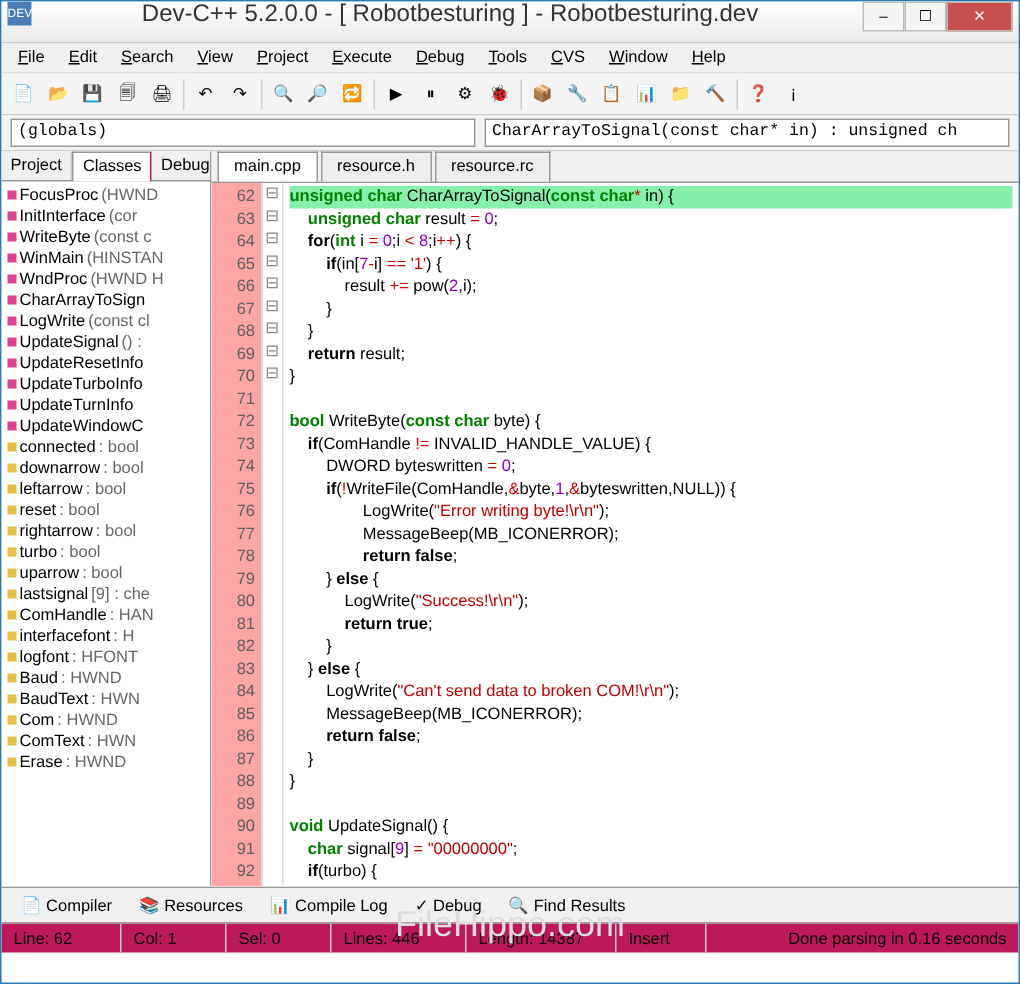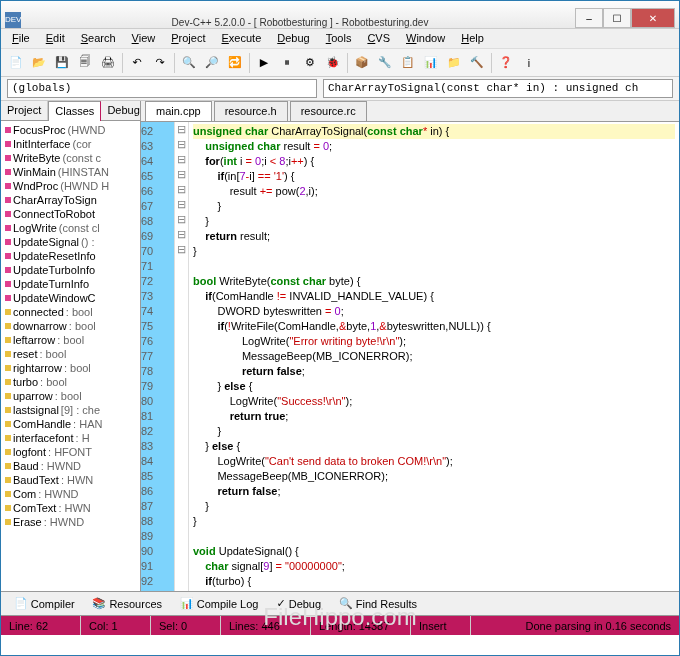--- a/index.html
+++ b/index.html
@@ -1,19 +1,19 @@
 <!DOCTYPE html>
 <html><head>
 <meta charset="utf-8">
 <style>
 *{box-sizing:border-box;margin:0;padding:0;font-family:Tahoma,Arial,sans-serif;font-size:11px}
 body{background:#fff;width:680px;height:656px;overflow:hidden;border:1px solid #2a7ab0}
-.titlebar{height:28px;background:linear-gradient(#fdfdfd,#eaeaea);display:flex;align-items:flex-end;padding:0 4px;border-bottom:1px solid #ccc}
+.titlebar{height:28px;background:linear-gradient(#fdfdfd,#eaeaea);display:flex;align-items:flex-start;padding:0 4px;border-bottom:1px solid #ccc}
 .titlebar .icon{width:16px;height:16px;background:#4a7db5;display:inline-block;margin-right:4px;color:#fff;font-size:8px;text-align:center;line-height:16px}
-.titlebar .title{flex:1;text-align:center;color:#333;font-size:10px}
+.titlebar .title{flex:1;text-align:center;color:#333;font-size:16px}
 .winbtns{display:flex;gap:0}
 .winbtn{width:28px;height:20px;border:1px solid #bbb;background:#f5f5f5;display:flex;align-items:center;justify-content:center;font-size:10px}
 .winbtn.close{background:#c75050;color:#fff;width:44px}
 .menubar{height:20px;background:#f0f0f0;display:flex;padding:0 4px;gap:2px;border-bottom:1px solid #ddd}
 .menuitem{padding:3px 7px;cursor:pointer}
 .toolbar{height:28px;background:#f4f4f4;border-bottom:1px solid #ccc;display:flex;align-items:center;padding:0 4px;gap:1px}
 .tbtn{width:22px;height:22px;border:1px solid transparent;display:flex;align-items:center;justify-content:center;font-size:11px}
 .tsep{width:1px;height:20px;background:#ccc;margin:0 2px}
 .combobar{height:24px;background:#f4f4f4;border-bottom:1px solid #ccc;display:flex;align-items:center;padding:2px 6px;gap:6px}
 .combo{border:1px solid #999;background:#fff;padding:2px 4px;height:19px;font-family:'Courier New',monospace;font-size:11px}
@@ -29,25 +29,25 @@
 .bullet{width:6px;height:6px;display:inline-block;flex-shrink:0}
 .bullet.m{background:#e0408f}
 .bullet.v{background:#e8c040}
 .tname{font-weight:normal;color:#000}
 .ttype{color:#666;font-weight:normal}
 .right{flex:1;display:flex;flex-direction:column}
 .etabs{display:flex;background:#f0f0f0;height:21px;border-bottom:1px solid #999;padding-left:4px}
 .etab{padding:3px 10px;border:1px solid #999;border-bottom:none;margin-right:2px;background:#eee;font-size:11px}
 .etab.active{background:#fff}
 .editor{flex:1;display:flex;overflow:hidden;font-family:'Courier New',monospace;font-size:12px;background:#fff}
-.gutter{width:34px;background:#7dd3fc;border-right:1px solid #ddd;text-align:left;padding:2px 4px 2px 0;color:#606060;line-height:15px}
+.gutter{width:34px;background:#fca5a5;border-right:1px solid #ddd;text-align:right;padding:2px 4px 2px 0;color:#606060;line-height:15px}
 .fold{width:14px;border-right:1px solid #ddd;line-height:15px;color:#888;font-size:9px;text-align:center}
 .code{flex:1;padding:2px 4px;line-height:15px;white-space:pre;overflow:auto}
 .code .line{height:15px}
-.code .line.hl{background:#fef9c3}
+.code .line.hl{background:#86efac}
 .kw{color:#000;font-weight:bold}
 .ty{color:#008000;font-weight:bold}
 .str{color:#c00000}
 .num{color:#9000c0}
 .op{color:#d00000}
 .bottabs{height:24px;background:#f0f0f0;border-top:1px solid #999;display:flex;align-items:center;padding:0 6px;gap:4px}
 .btab{display:flex;align-items:center;gap:3px;padding:2px 6px;border:1px solid transparent}
 .statusbar{height:20px;background:#be185d;border-top:1px solid #999;display:flex;align-items:center;font-size:11px}
 .scell{border-right:1px solid #ccc;padding:0 8px;height:100%;display:flex;align-items:center}
 .watermark{position:absolute;left:50%;bottom:25px;transform:translateX(-50%);font-size:24px;color:#ddd;z-index:0;pointer-events:none}
@@ -143,25 +143,20 @@
           <span class="ttype">(HINSTAN</span>
         </div>
         <div class="titem">
           <span class="bullet m"></span>
           <span class="tname">WndProc</span> 
           <span class="ttype">(HWND H</span>
         </div>
         <div class="titem">
           <span class="bullet m"></span>
           <span class="tname">CharArrayToSign</span> 
-          <span class="ttype"></span>
-        </div>
-        <div class="titem">
-          <span class="bullet m"></span>
-          <span class="tname">ConnectToRobot</span> 
           <span class="ttype"></span>
         </div>
         <div class="titem">
           <span class="bullet m"></span>
           <span class="tname">LogWrite</span> 
           <span class="ttype">(const cl</span>
         </div>
         <div class="titem">
           <span class="bullet m"></span>
           <span class="tname">UpdateSignal</span> 

